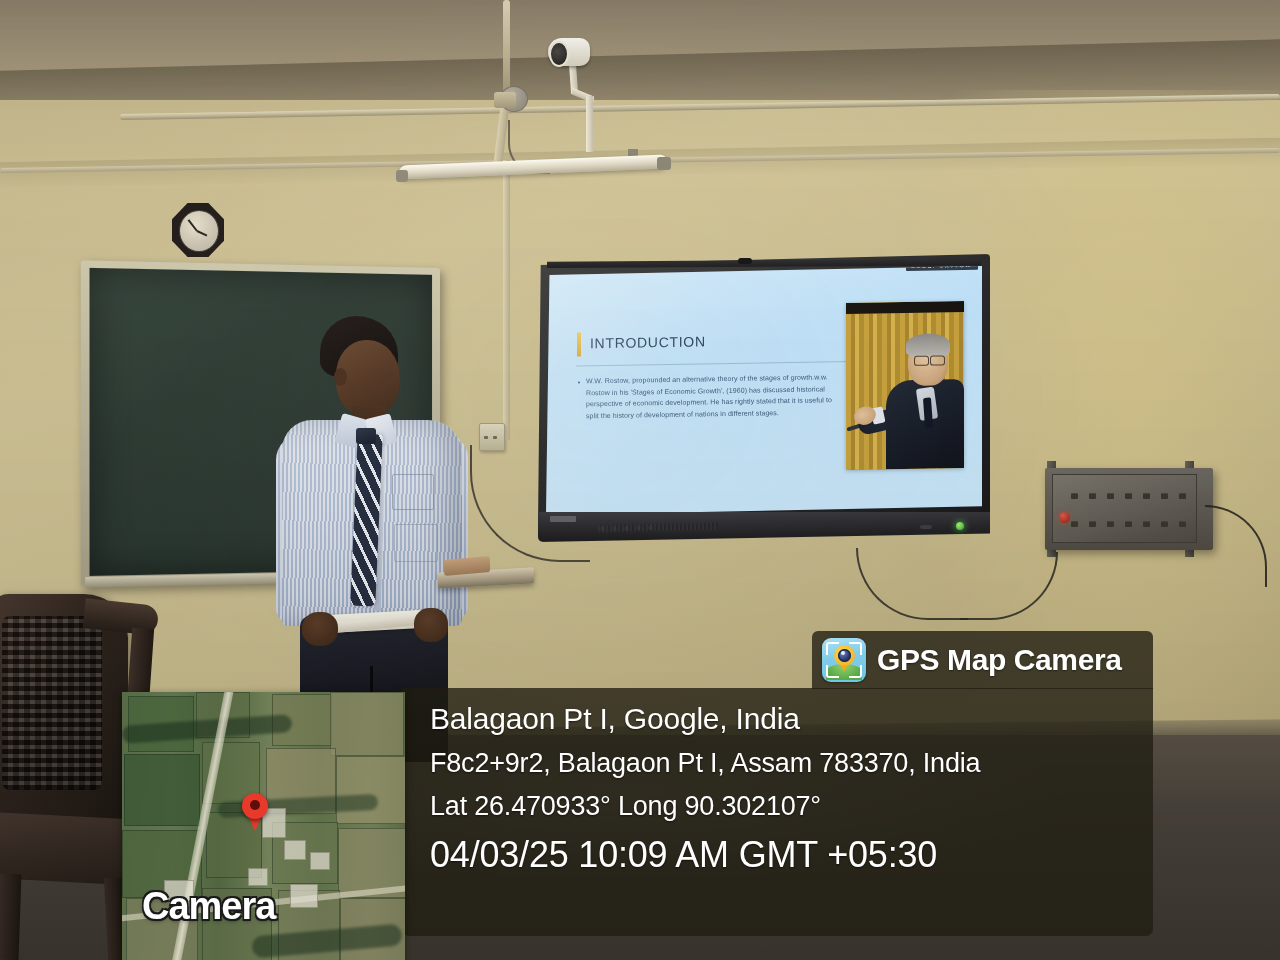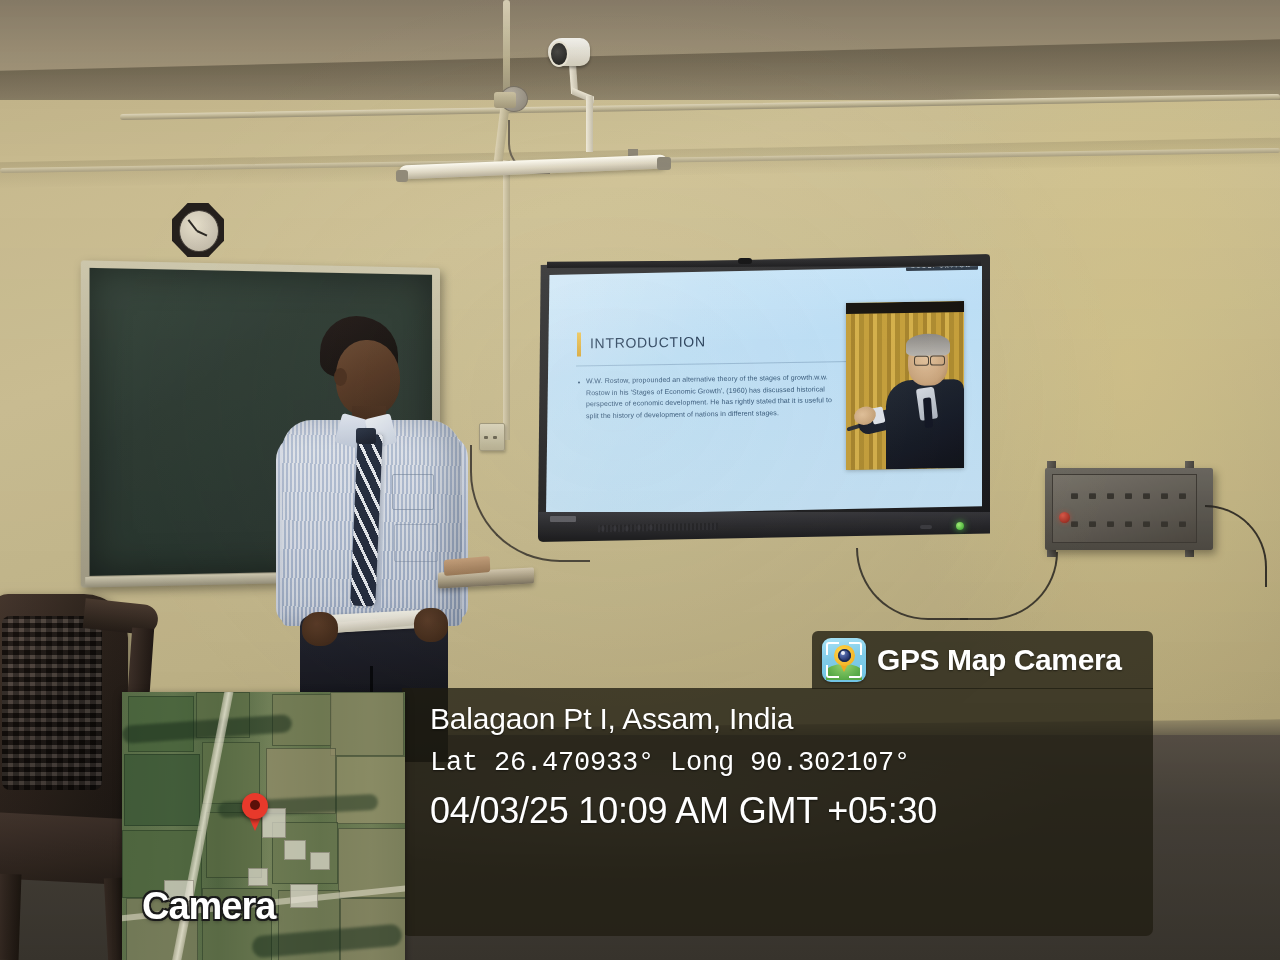--- a/index.html
+++ b/index.html
@@ -690,21 +690,21 @@
     padding: 14px 0 0 28px;
   }
   .gps-line {
     color: #ffffff;
     white-space: nowrap;
     text-shadow: 0 1px 2px rgba(0,0,0,0.55);
     font-family: "Liberation Sans", sans-serif;
   }
   #gps-line-place { font-size: 30px; margin-bottom: 12px; letter-spacing: -0.2px; }
   #gps-line-address { font-size: 27px; margin-bottom: 12px; letter-spacing: -0.2px; }
-  #gps-line-coords { font-size: 27px; margin-bottom: 12px; letter-spacing: -0.2px; font-family: Liberation Mono, monospace; }
+  #gps-line-coords { font-size: 27px; margin-bottom: 12px; letter-spacing: -0.2px; }
   #gps-line-datetime { font-size: 36px; letter-spacing: -0.2px; }
 
   
   #gps-map {
     position: absolute; left: 122px; top: 676px; width: 283px; height: 284px;
     overflow: hidden;
     box-shadow: 0 2px 8px rgba(0,0,0,0.4);
   }
   #map-base {
     position: absolute; inset: 0;
@@ -985,21 +985,22 @@
         <div id="logo-lens-glint"></div>
         <div class="logo-bracket" id="lb-tl"></div>
         <div class="logo-bracket" id="lb-tr"></div>
         <div class="logo-bracket" id="lb-bl"></div>
         <div class="logo-bracket" id="lb-br"></div>
       </div>
       <div id="gps-app-name">GPS Map Camera</div>
     </div>
 
     <div id="gps-body">
-      <div class="gps-line" id="gps-line-place">Balagaon Pt I, Assam, India</div>
+      <div class="gps-line" id="gps-line-place">Balagaon Pt I, Google, India</div>
+      <div class="gps-line" id="gps-line-address">F8c2+9r2, Balagaon Pt I, Assam 783370, India</div>
       <div class="gps-line" id="gps-line-coords">Lat 26.470933° Long 90.302107°</div>
       <div class="gps-line" id="gps-line-datetime">04/03/25 10:09 AM GMT +05:30</div>
     </div>
 
     <div id="gps-map">
       <div id="map-base"></div>
       <div class="map-field" id="mf1"></div>
       <div class="map-field" id="mf2"></div>
       <div class="map-field" id="mf3"></div>
       <div class="map-field" id="mf4"></div>

